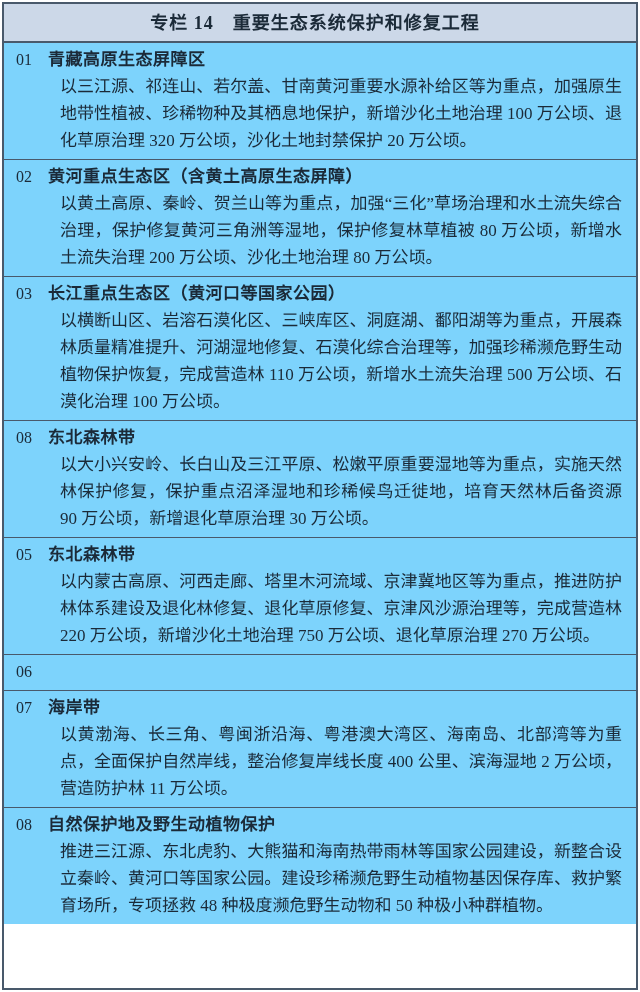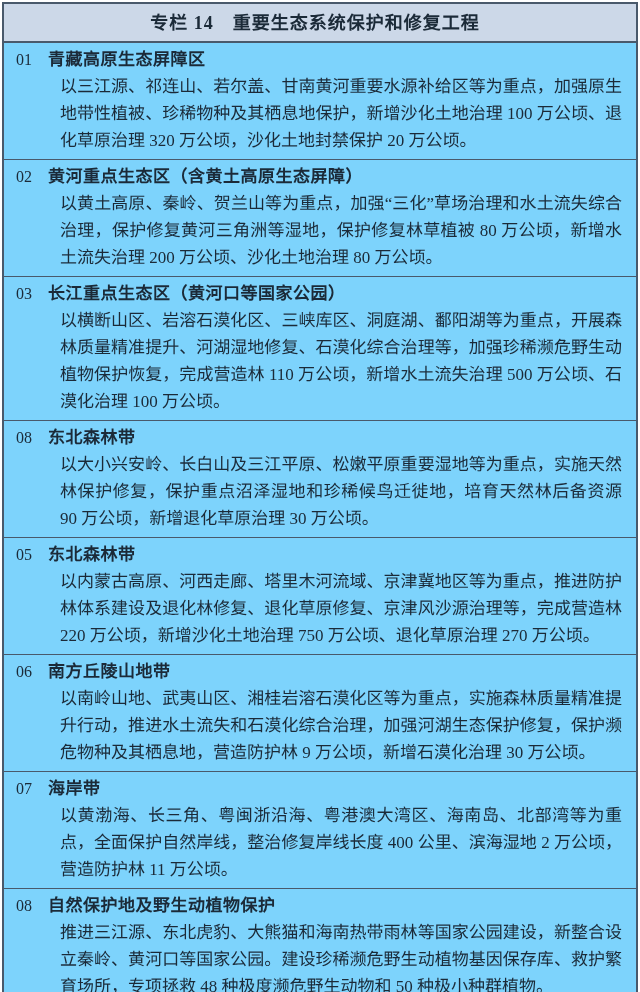--- a/index.html
+++ b/index.html
@@ -99,23 +99,21 @@
     <div class="section-head">
       <span class="section-num">05</span>
       <span class="section-title">东北森林带</span>
     </div>
     <p class="section-body">以内蒙古高原、河西走廊、塔里木河流域、京津冀地区等为重点，推进防护林体系建设及退化林修复、退化草原修复、京津风沙源治理等，完成营造林 220 万公顷，新增沙化土地治理 750 万公顷、退化草原治理 270 万公顷。</p>
   </div>
 
   <div class="section">
     <div class="section-head">
       <span class="section-num">06</span>
-      <span class="section-title">南方丘陵山地带</span>
     </div>
-    <p class="section-body">以南岭山地、武夷山区、湘桂岩溶石漠化区等为重点，实施森林质量精准提升行动，推进水土流失和石漠化综合治理，加强河湖生态保护修复，保护濒危物种及其栖息地，营造防护林 9 万公顷，新增石漠化治理 30 万公顷。</p>
   </div>
 
   <div class="section">
     <div class="section-head">
       <span class="section-num">07</span>
       <span class="section-title">海岸带</span>
     </div>
     <p class="section-body">以黄渤海、长三角、粤闽浙沿海、粤港澳大湾区、海南岛、北部湾等为重点，全面保护自然岸线，整治修复岸线长度 400 公里、滨海湿地 2 万公顷，营造防护林 11 万公顷。</p>
   </div>
 

